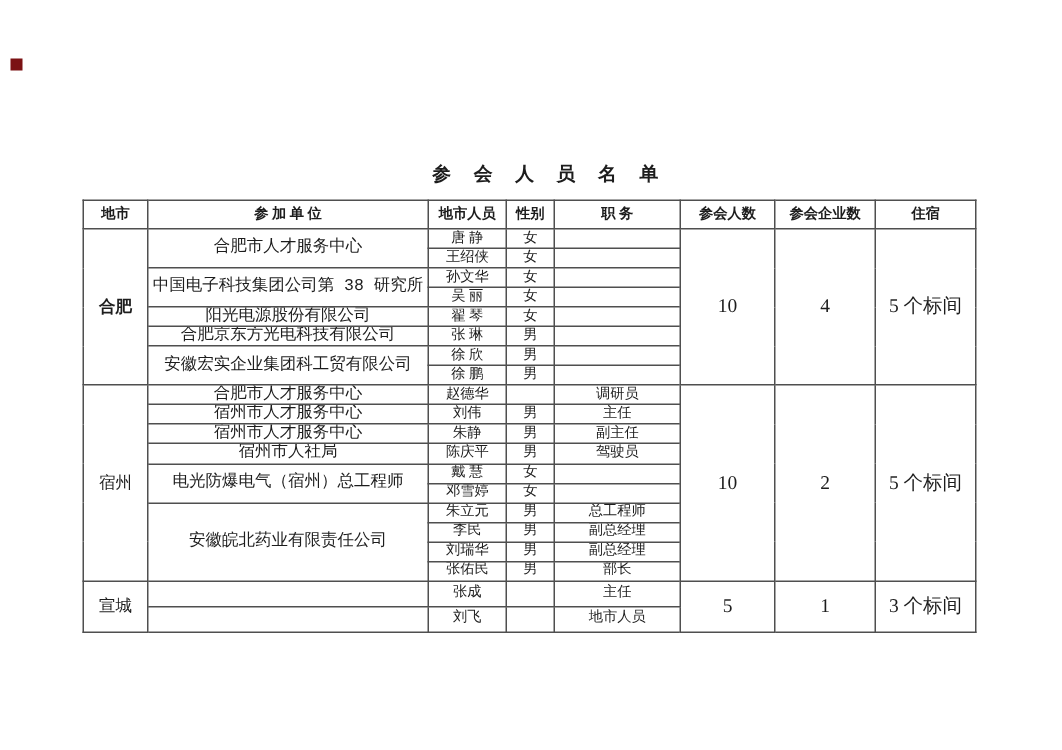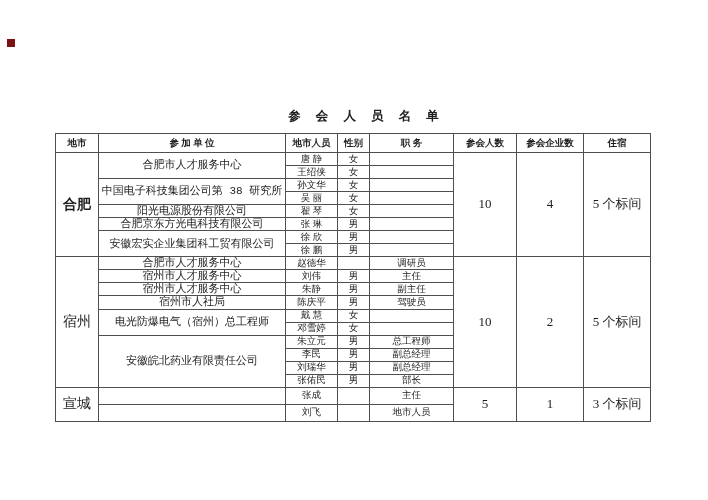--- a/index.html
+++ b/index.html
@@ -42,21 +42,21 @@
     text-align: center;
     vertical-align: middle;
     overflow: hidden;
     white-space: nowrap;
     line-height: 1.1;
   }
   table.roster thead tr { height: 19px; }
   table.roster th { font-weight: bold; font-size: 9.5px; }
   table.roster tbody tr { height: 13px; }
   table.roster tbody tr.tall-row { height: 17px; }
-  td.city-cell { font-size: 14px; }
+  td.city-cell { font-size: 11px; }
   td.city-cell.city-bold { font-weight: bold; }
   td.unit-cell { font-size: 11px; font-family: Liberation Mono, monospace; }
   td.merge-stat { font-size: 13px; }
 </style>
 </head>
 <body>
 
 <div class="page">
   <div class="red-mark" style="background: rgb(123, 17, 19);"></div>
   <h1 class="title">参 会 人 员 名 单</h1>

